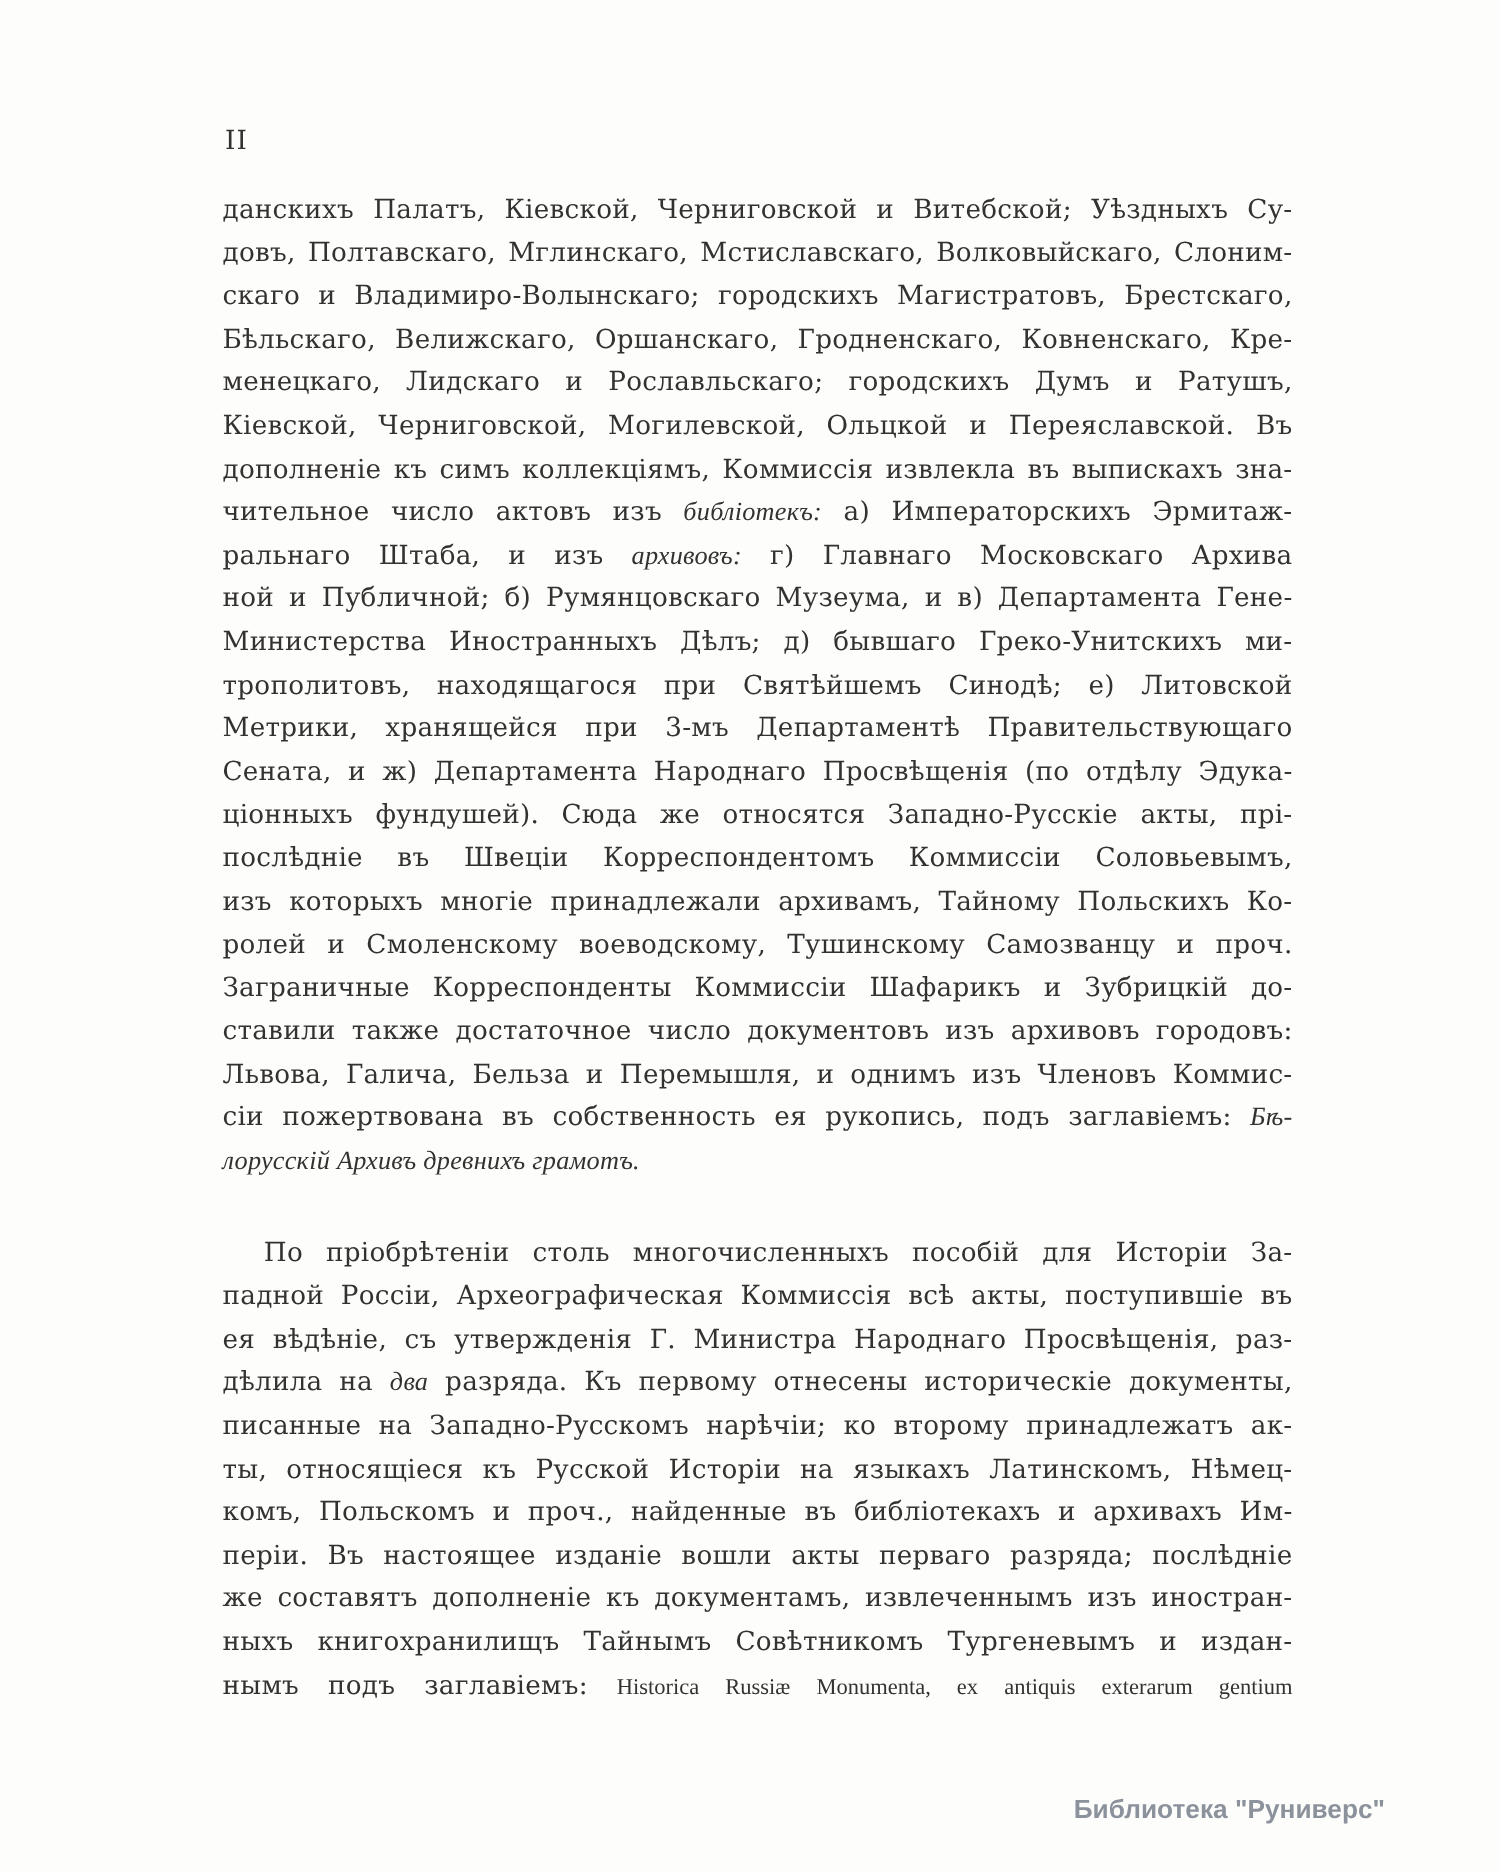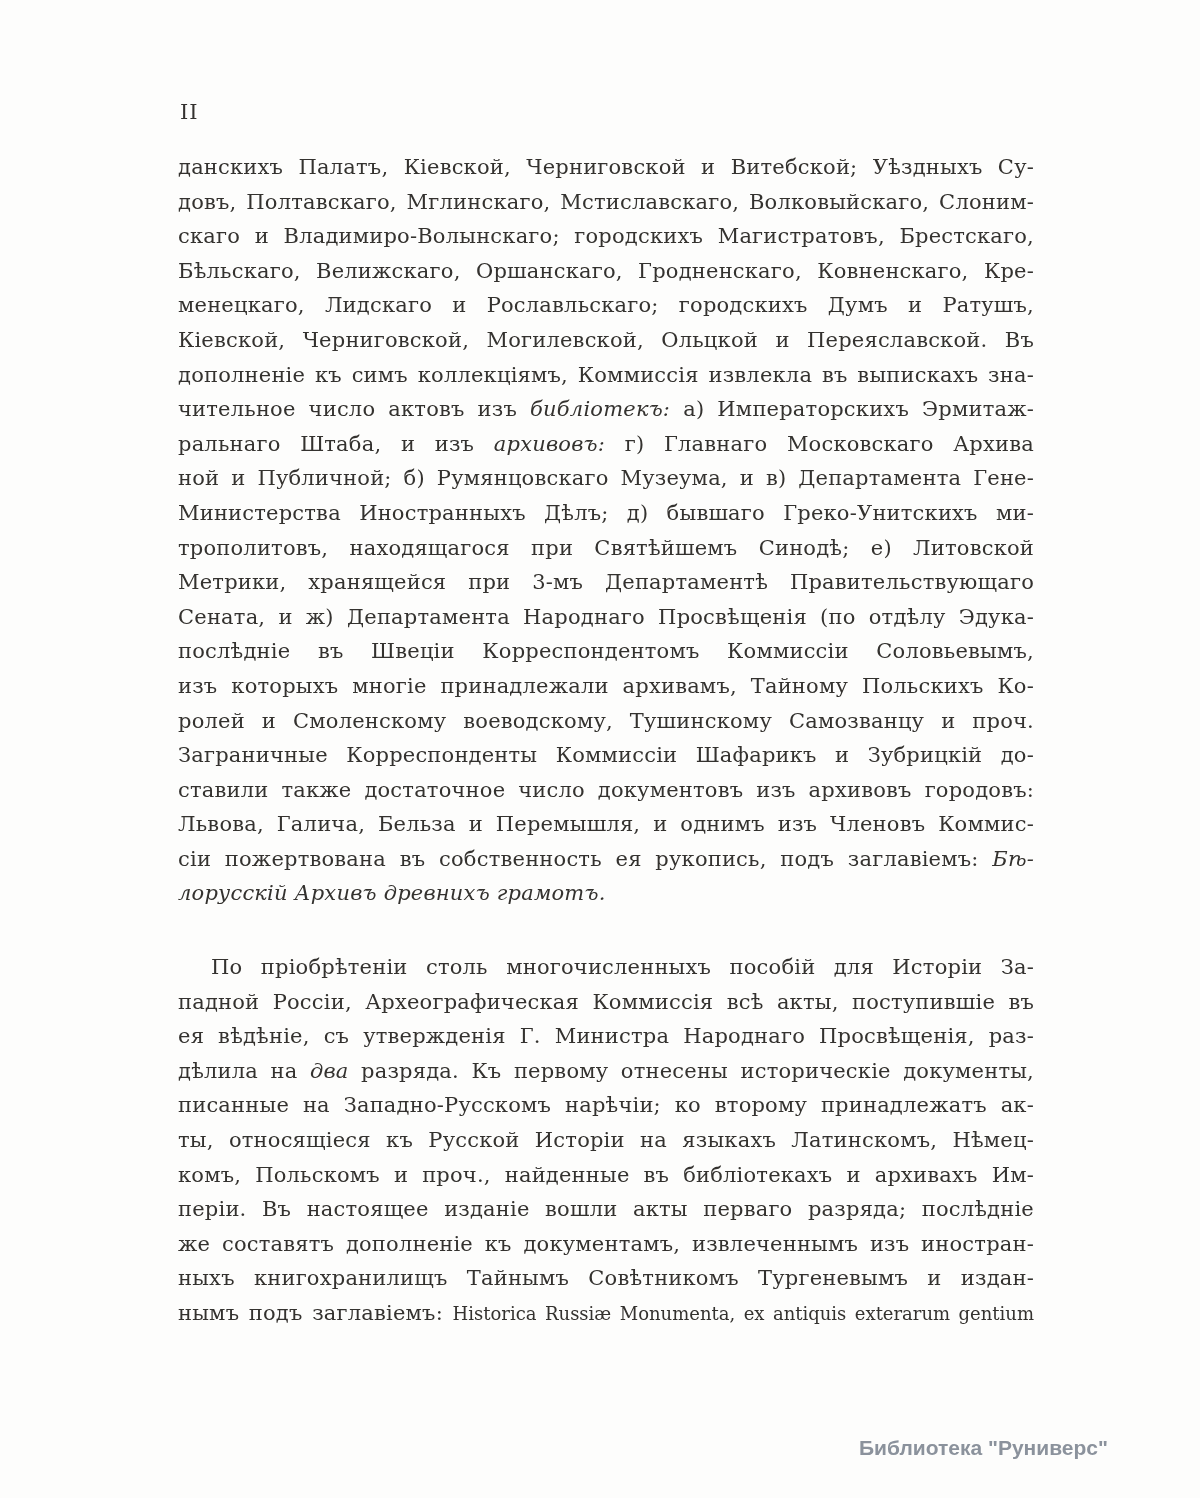--- a/index.html
+++ b/index.html
@@ -33,24 +33,25 @@
     text-align-last: justify;
   }
   .line.no-justify {
     text-align: center;
     text-align-last: left;
   }
   .line.indent {
     text-indent: 33px;
     margin-top: 39px;
   }
-  .italic { font-style: italic; }
+  .italic { font-style: italic; font-family: Liberation Serif, serif; }
   .latin {
     font-size: 18px;
     letter-spacing: 0;
+    font-family: Liberation Serif, serif;
   }
   .watermark {
     position: absolute;
     right: 92px;
     bottom: 38px;
     font-family: "Liberation Sans", "DejaVu Sans", sans-serif;
     font-size: 21px;
     font-weight: bold;
     color: #8b929c;
   }
@@ -69,20 +70,21 @@
       <div class="line"><span>менецкаго, Лидскаго и Рославльскаго; городскихъ Думъ и Ратушъ,</span></div>
       <div class="line"><span>Кіевской, Черниговской, Могилевской, Ольцкой и Переяславской. Въ</span></div>
       <div class="line"><span>дополненіе къ симъ коллекціямъ, Коммиссія извлекла въ выпискахъ зна-</span></div>
       <div class="line"><span>чительное число актовъ изъ </span><span class="italic">библіотекъ:</span><span> а) Императорскихъ Эрмитаж-</span></div>
       <div class="line"><span>ральнаго Штаба, и изъ </span><span class="italic">архивовъ:</span><span> г) Главнаго Московскаго Архива</span></div>
       <div class="line"><span>ной и Публичной; б) Румянцовскаго Музеума, и в) Департамента Гене-</span></div>
       <div class="line"><span>Министерства Иностранныхъ Дѣлъ; д) бывшаго Греко-Унитскихъ ми-</span></div>
       <div class="line"><span>трополитовъ, находящагося при Святѣйшемъ Синодѣ; е) Литовской</span></div>
       <div class="line"><span>Метрики, хранящейся при 3-мъ Департаментѣ Правительствующаго</span></div>
       <div class="line"><span>Сената, и ж) Департамента Народнаго Просвѣщенія (по отдѣлу Эдука-</span></div>
+      <div class="line"><span>ціонныхъ фундушей). Сюда же относятся Западно-Русскіе акты, прі-</span></div>
       <div class="line"><span>послѣдніе въ Швеціи Корреспондентомъ Коммиссіи Соловьевымъ,</span></div>
       <div class="line"><span>изъ которыхъ многіе принадлежали архивамъ, Тайному Польскихъ Ко-</span></div>
       <div class="line"><span>ролей и Смоленскому воеводскому, Тушинскому Самозванцу и проч.</span></div>
       <div class="line"><span>Заграничные Корреспонденты Коммиссіи Шафарикъ и Зубрицкій до-</span></div>
       <div class="line"><span>ставили также достаточное число документовъ изъ архивовъ городовъ:</span></div>
       <div class="line"><span>Львова, Галича, Бельза и Перемышля, и однимъ изъ Членовъ Коммис-</span></div>
       <div class="line"><span>сіи пожертвована въ собственность ея рукопись, подъ заглавіемъ: </span><span class="italic">Бѣ-</span></div>
       <div class="line no-justify"><span class="italic">лорусскій Архивъ древнихъ грамотъ.</span></div>
       <div class="line indent"><span>По пріобрѣтеніи столь многочисленныхъ пособій для Исторіи За-</span></div>
       <div class="line"><span>падной Россіи, Археографическая Коммиссія всѣ акты, поступившіе въ</span></div>

